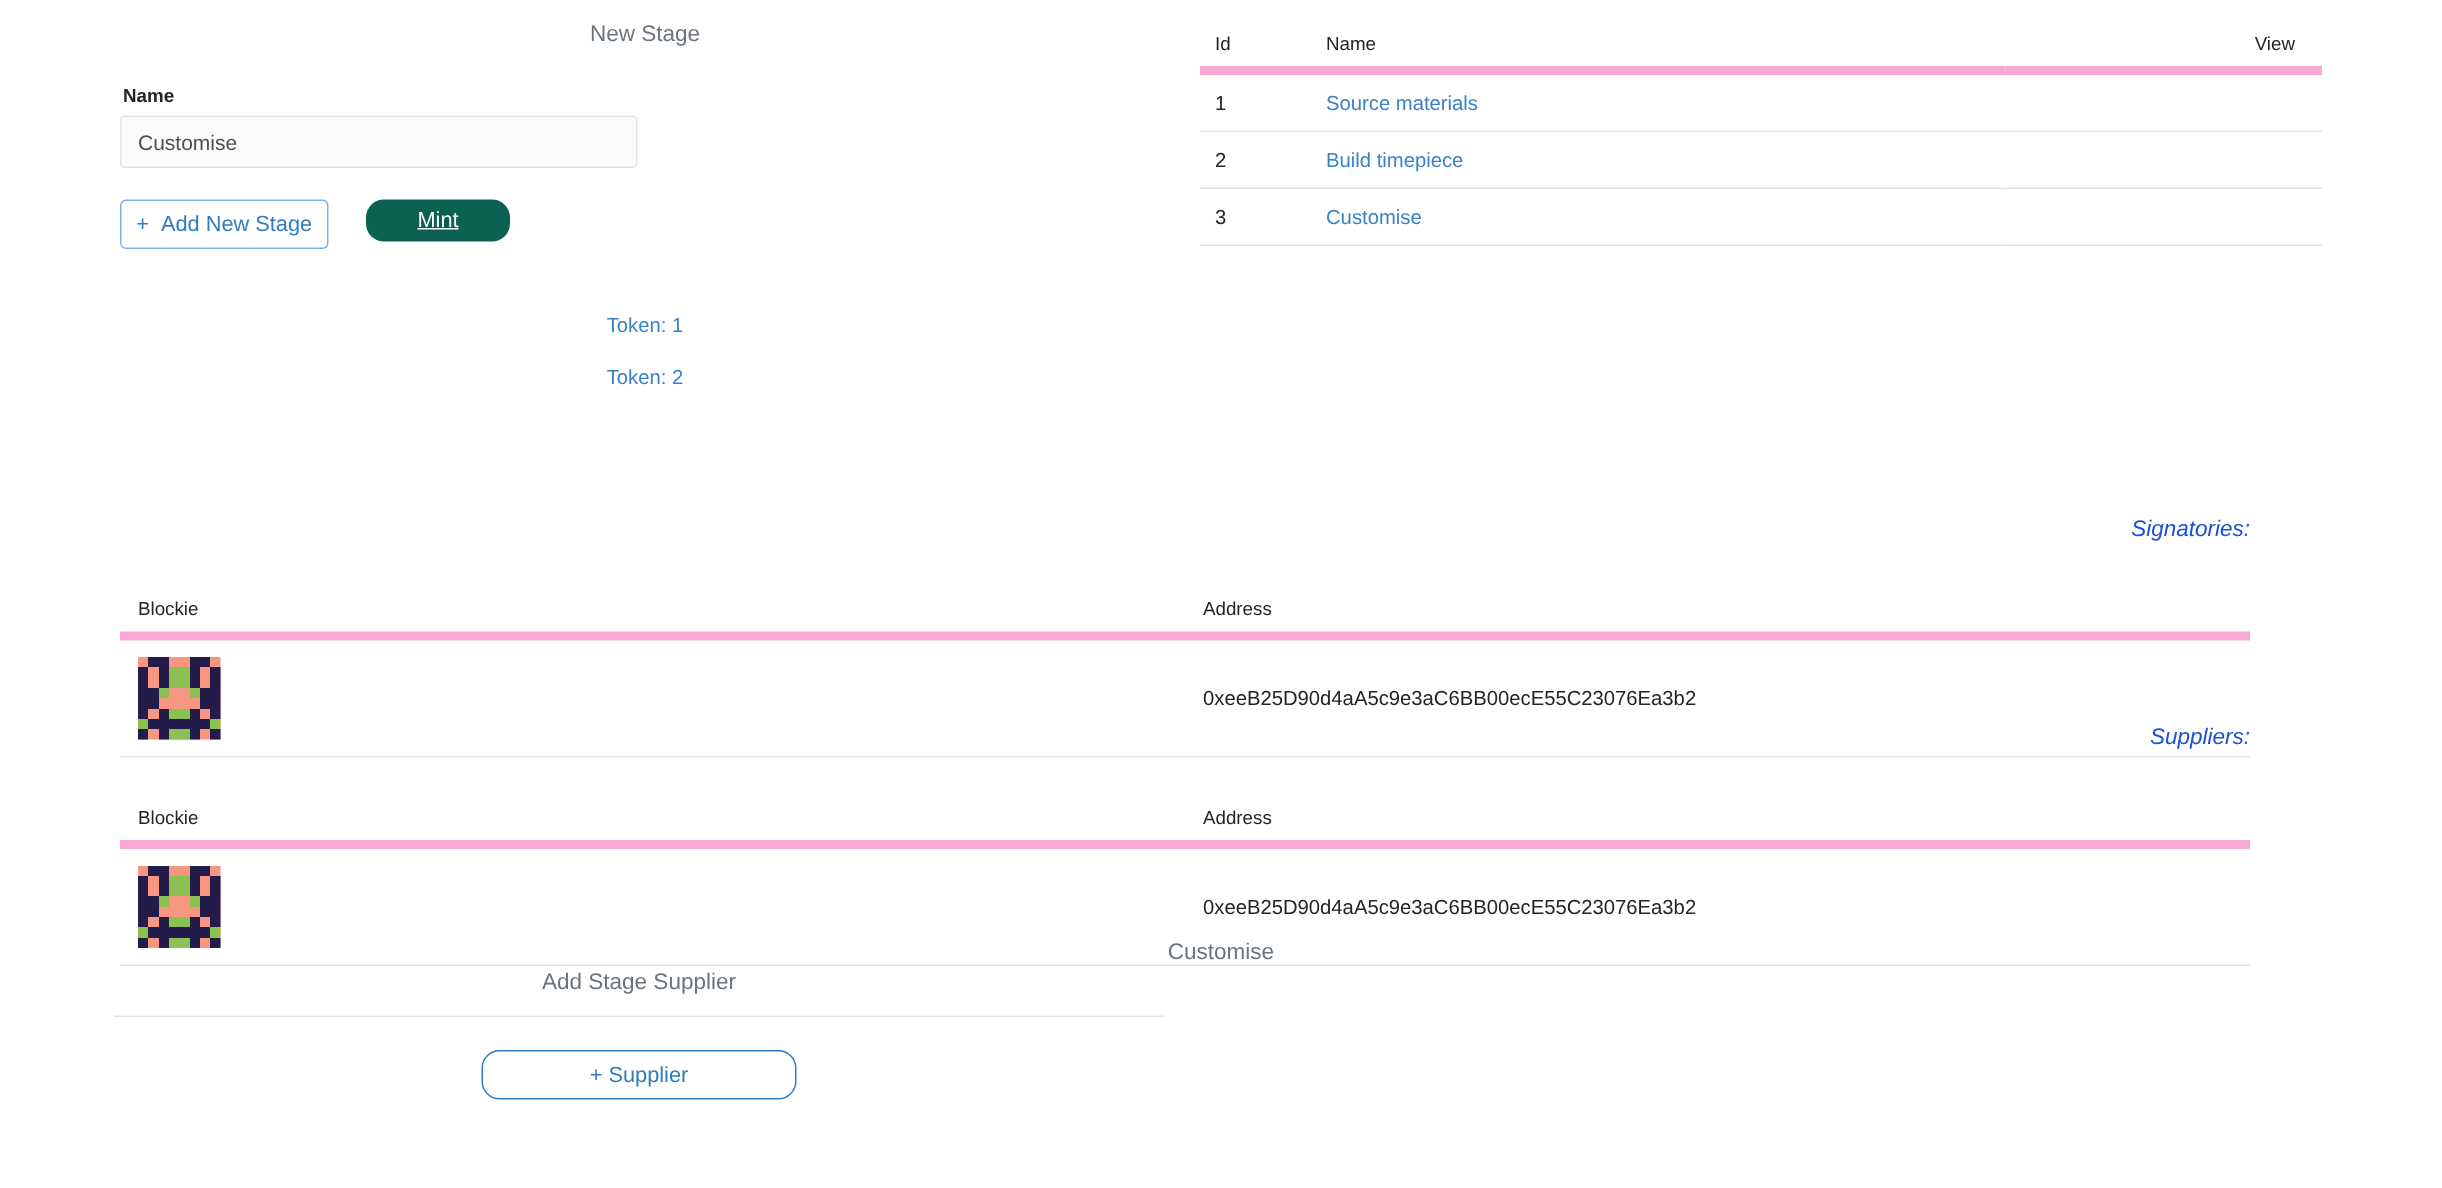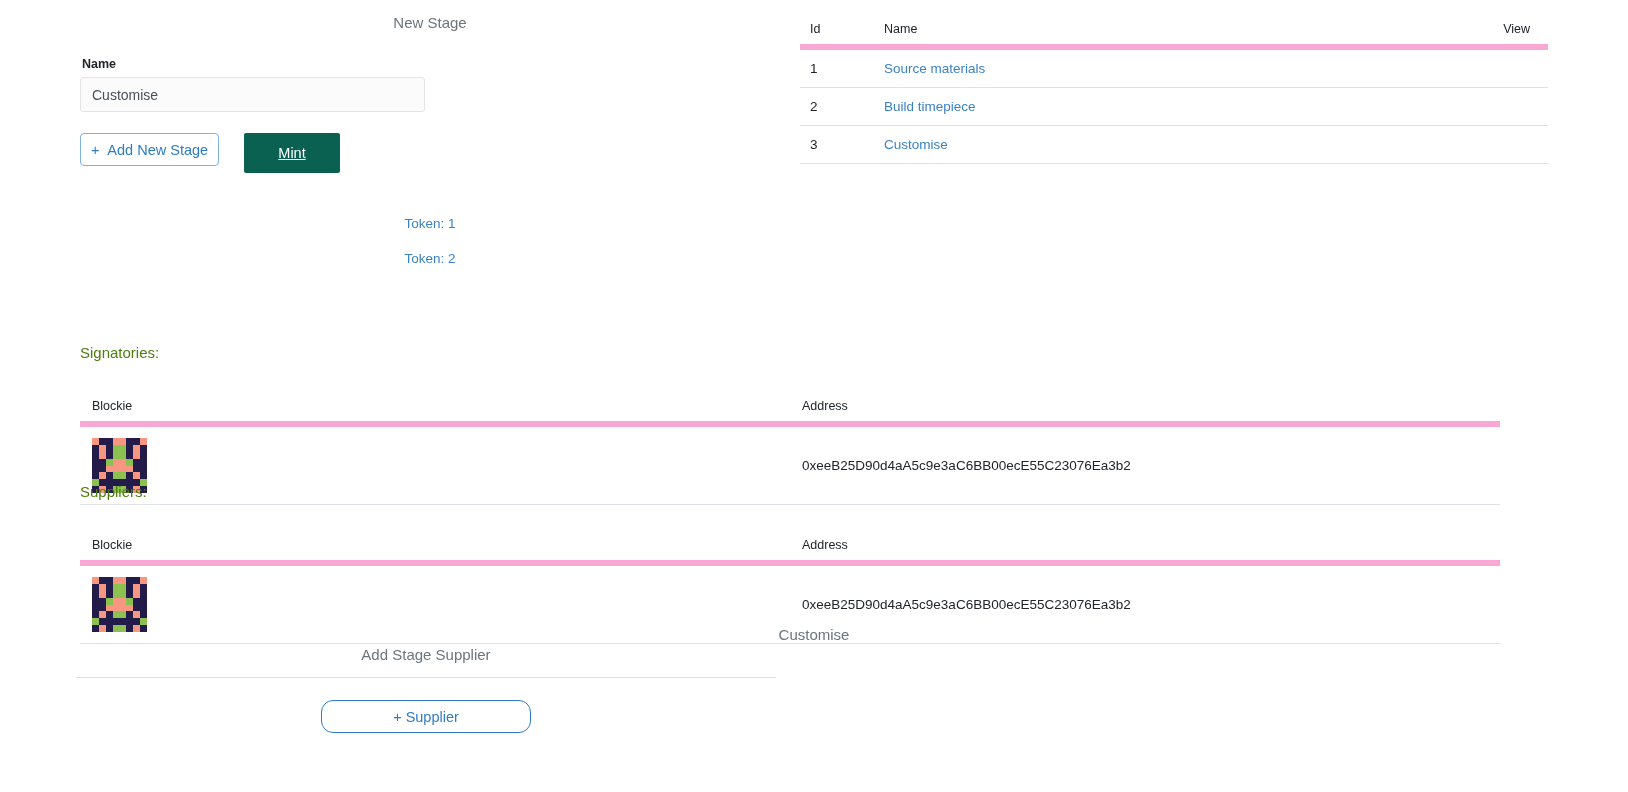--- a/index.html
+++ b/index.html
@@ -68,43 +68,43 @@
     border-radius: 4px;
     color: #2f7cc0;
     font-size: 14.5px;
     font-family: "Liberation Sans", sans-serif;
     cursor: pointer;
     display: flex; align-items: center; justify-content: center; gap: 8px;
     padding: 0;
   }
   .btn-mint {
     margin-left: 25px;
-    width: 96px; height: 40px;
+    width: 96px; height: 28px;
     background: #0a6152;
     border: none;
-    border-radius: 2px;
+    border-radius: 12px;
     color: #ffffff;
     font-size: 14.5px;
     font-family: "Liberation Sans", sans-serif;
     text-decoration: underline;
     cursor: pointer;
   }
 
   .token-list { margin-top: 43px; text-align: center; width: 700px; }
   .token-list a { display: block; margin-bottom: 20px; }
 
   .stage-title { margin-bottom: 32px; }
 
   
   .stages-tbl th:nth-child(1), .stages-tbl td:nth-child(1) { width: 72px; padding-left: 10px; }
   .stages-tbl th:nth-child(3), .stages-tbl td:nth-child(3) { text-align: right; padding-right: 18px; }
 
   
   .block { position: absolute; left: 80px; width: 1420px; }
-  .group-label { font-size: 15px; color: #4d7c0f; text-align: left; }
+  .group-label { font-size: 15px; color: #1d4ed8; text-align: right; font-style: italic; }
 
   .addr-tbl th:nth-child(1), .addr-tbl td:nth-child(1) { width: 710px; }
   .addr-tbl td { height: 62px; }
   .addr-tbl .addr { font-size: 13.5px; color: #212529; }
 
   .blockie {
     width: 55px; height: 55px;
     display: block;
     image-rendering: pixelated;
   }

